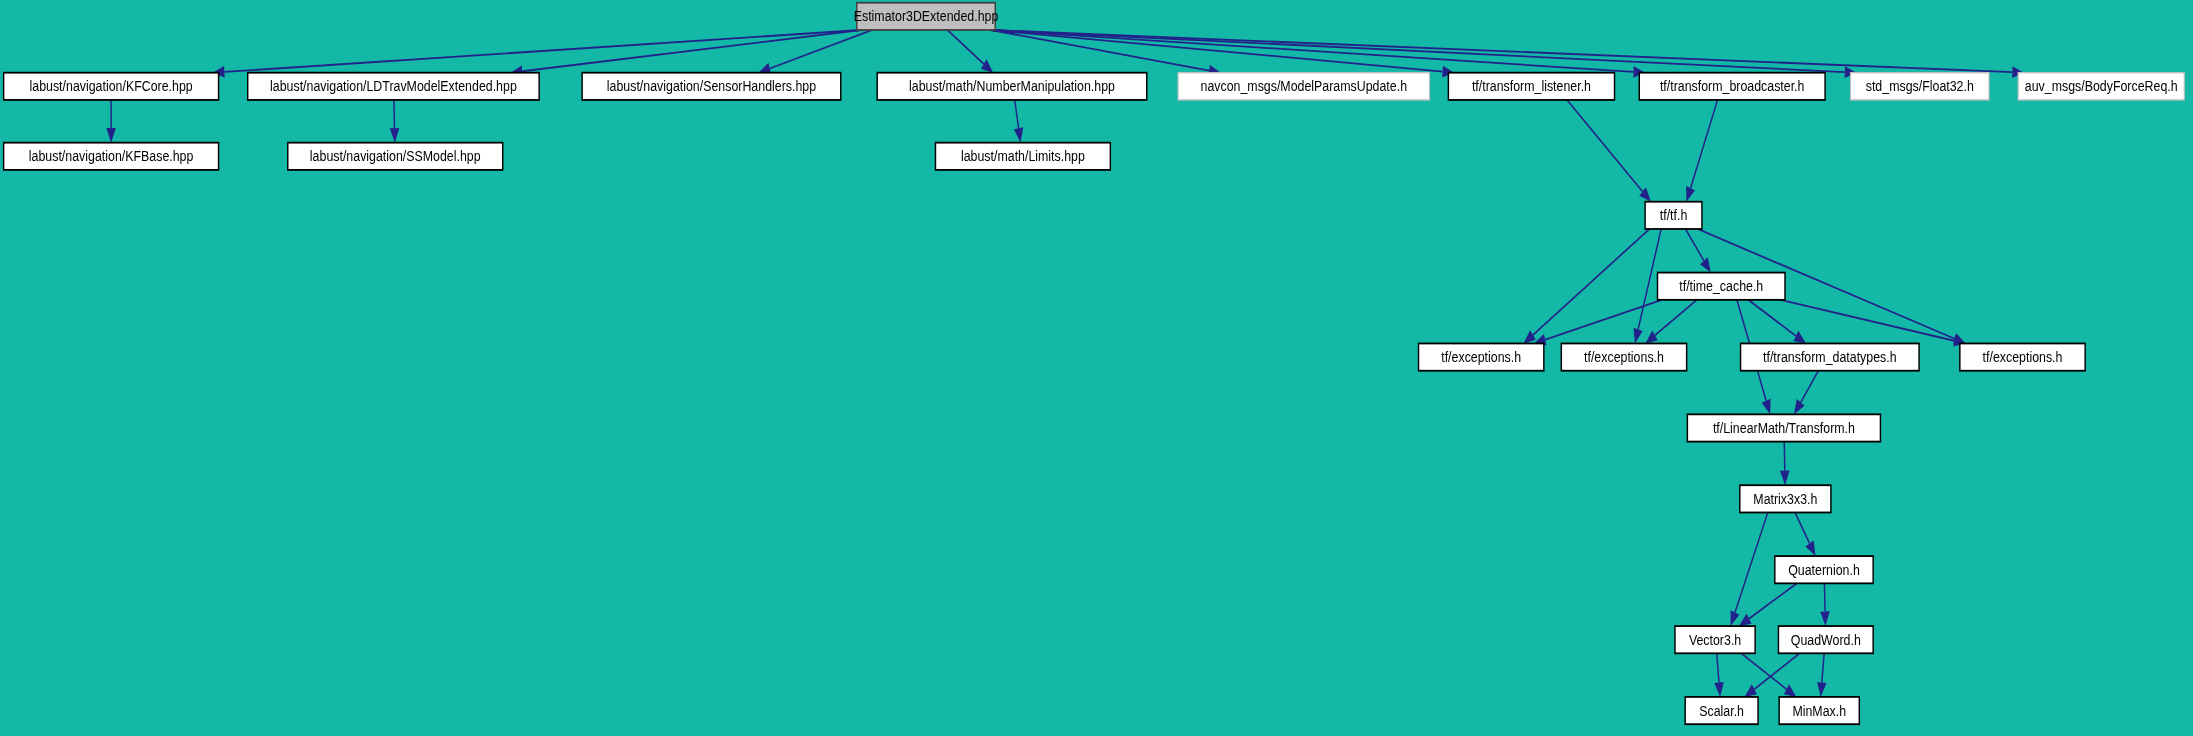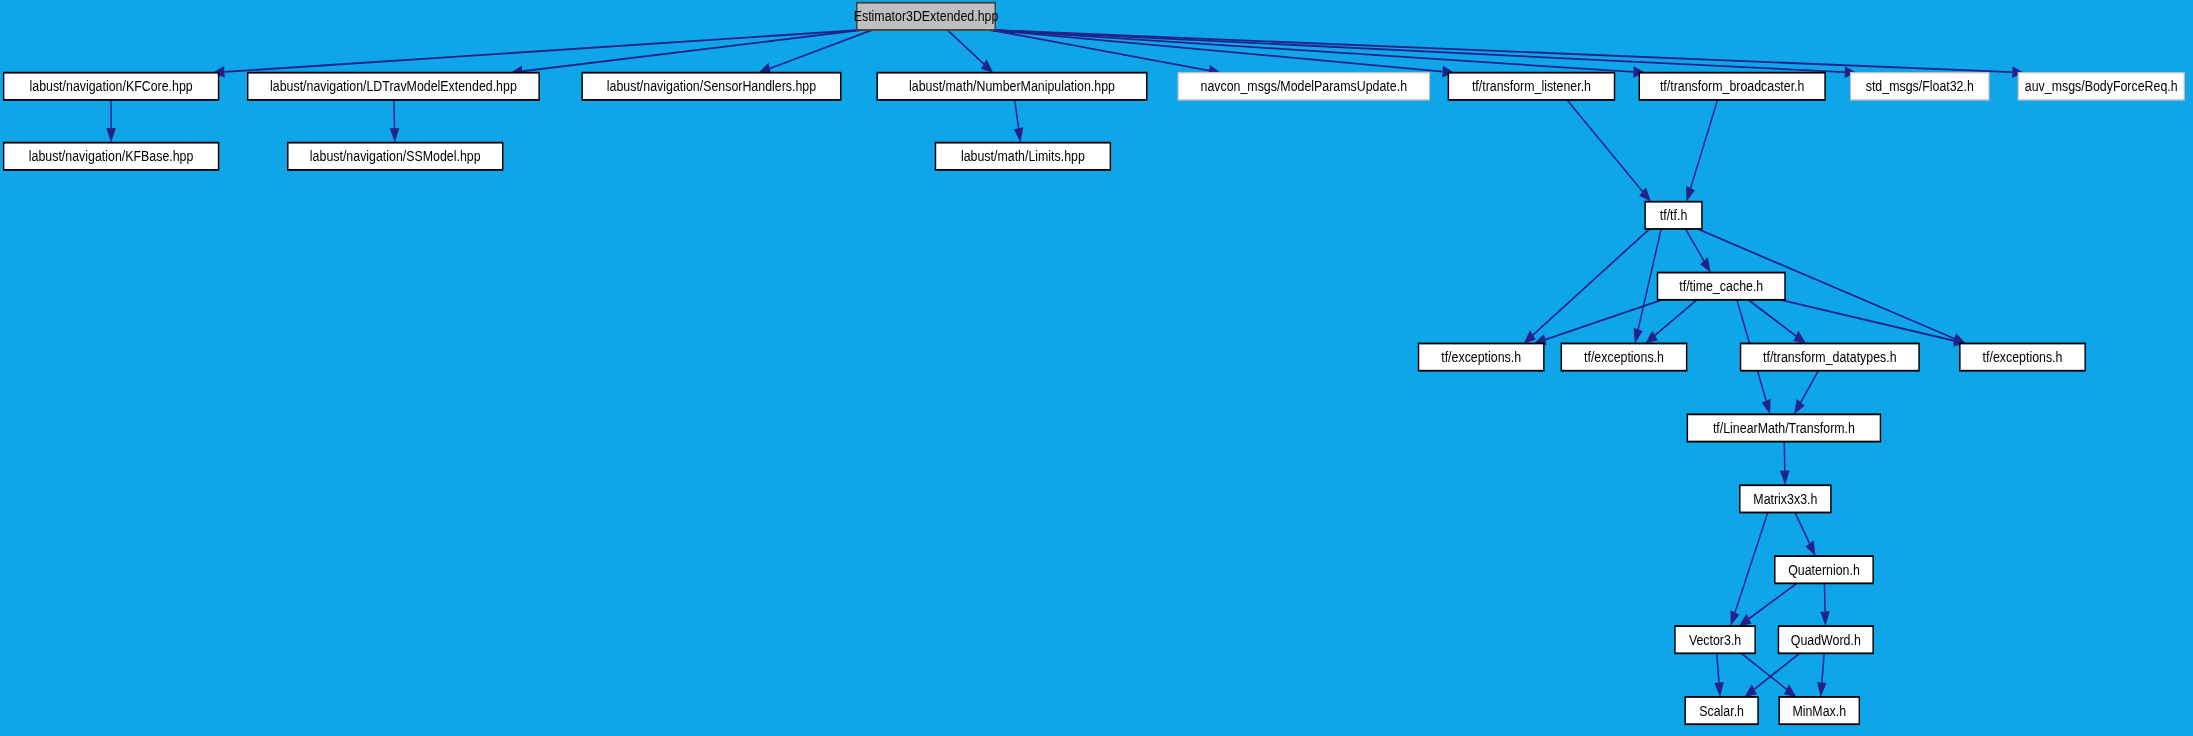--- a/index.html
+++ b/index.html
@@ -4,21 +4,21 @@
 <style>
   html, body {
     margin: 0;
     padding: 0;
     background: #ffffff;
   }
   #graph-root {
     position: relative;
     width: 2193px;
     height: 736px;
-    background: #0ea5e9;
+    background: #14b8a6;
     font-family: "Liberation Sans", sans-serif;
     overflow: hidden;
     text-align: right;
   }
   svg.graph-canvas {
     position: absolute;
     left: 0;
     top: 0;
     width: 2193px;
     height: 736px;

